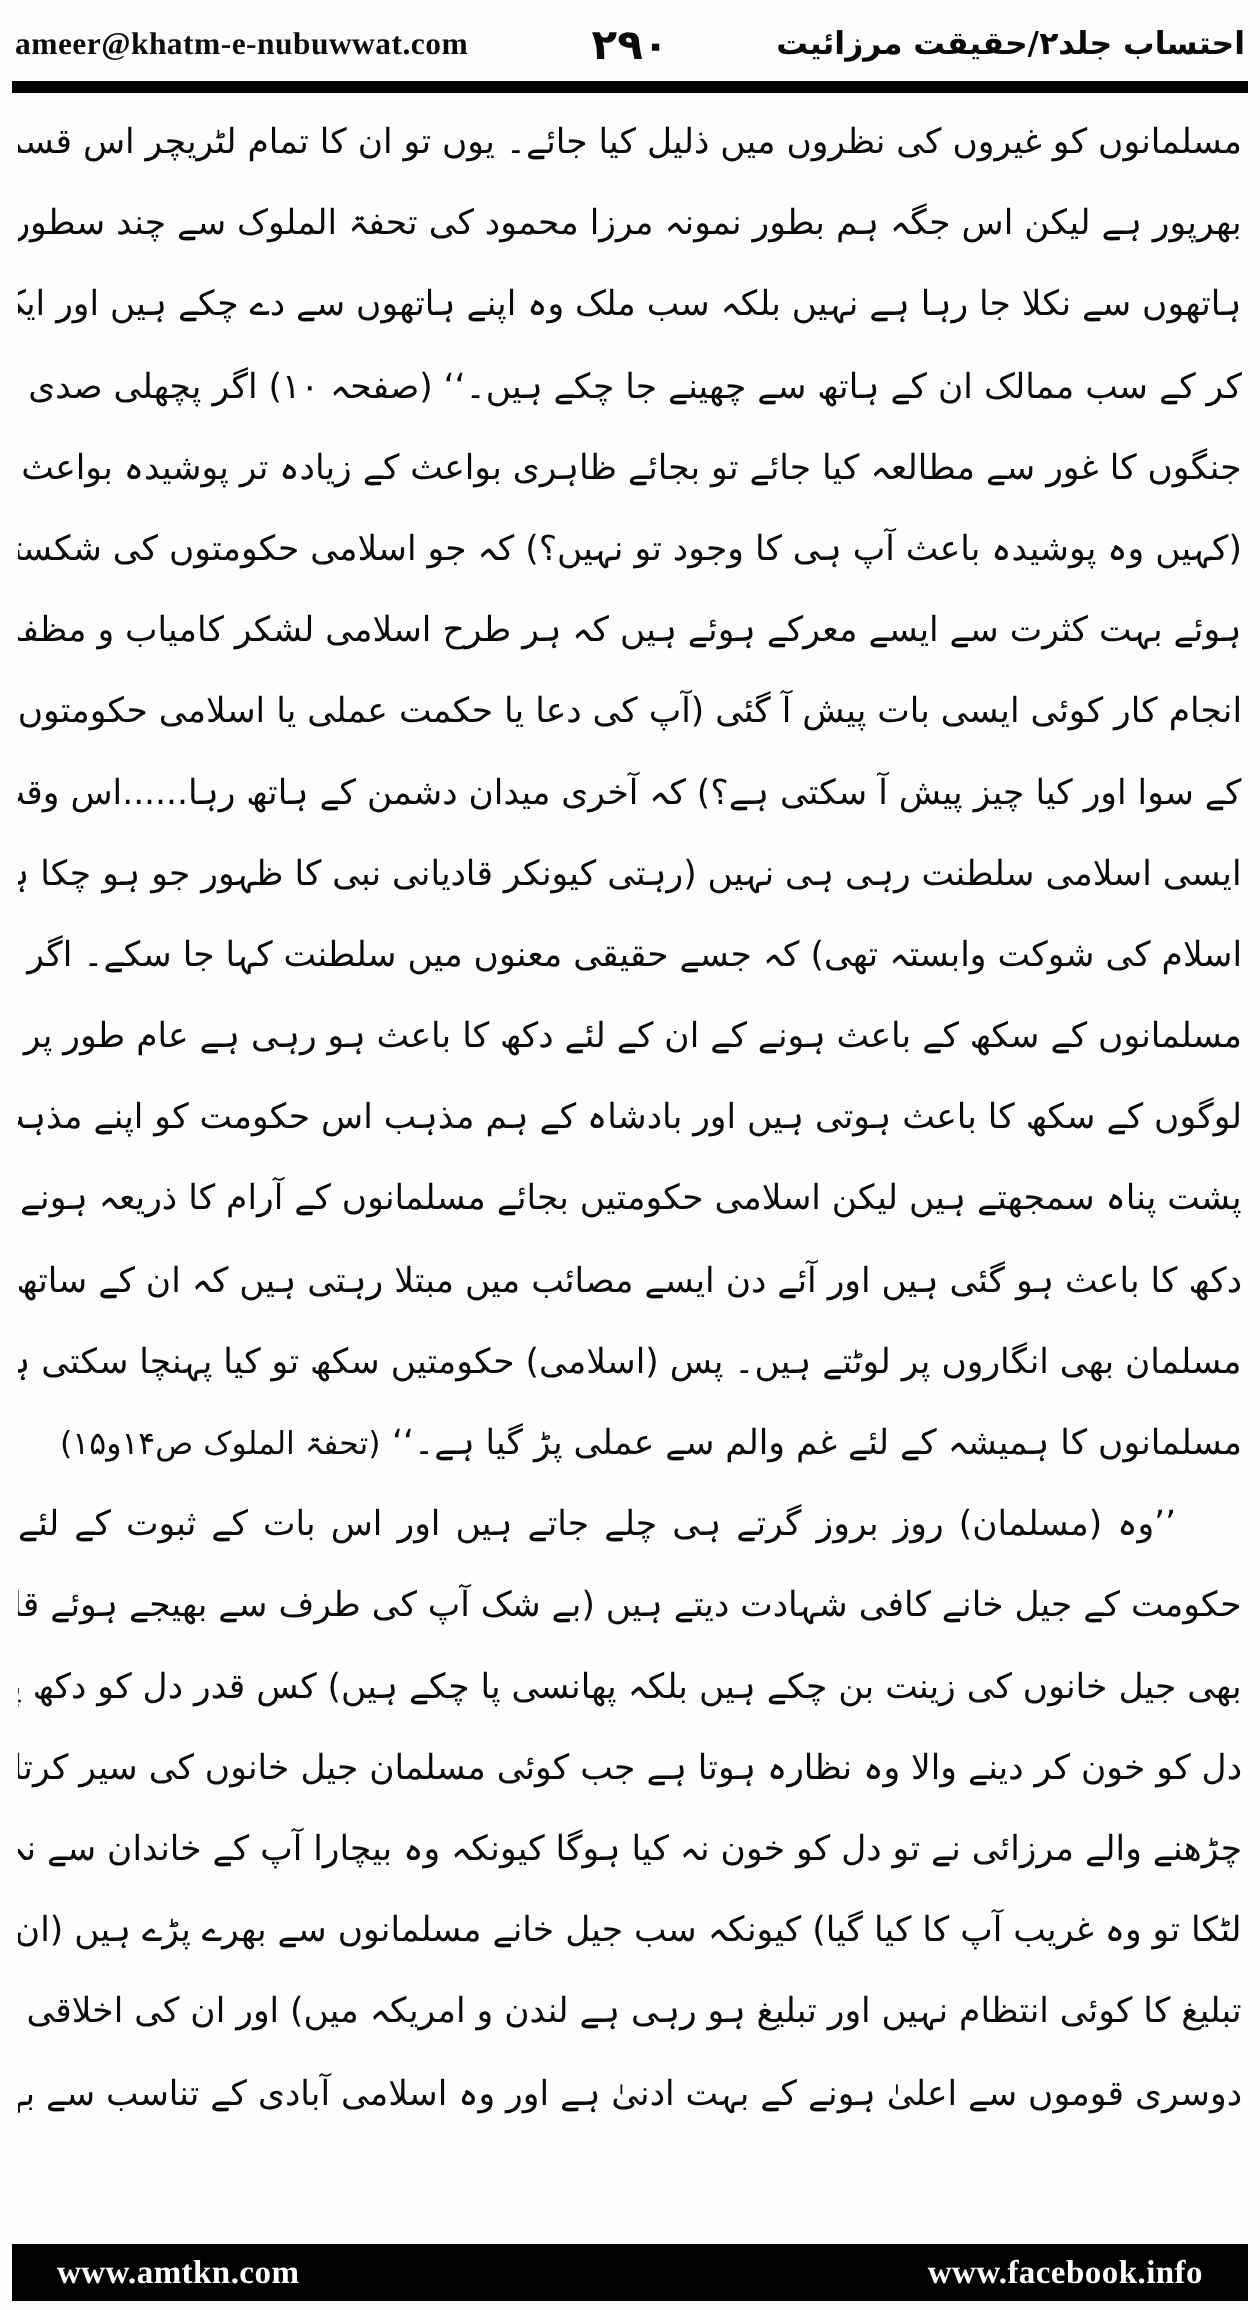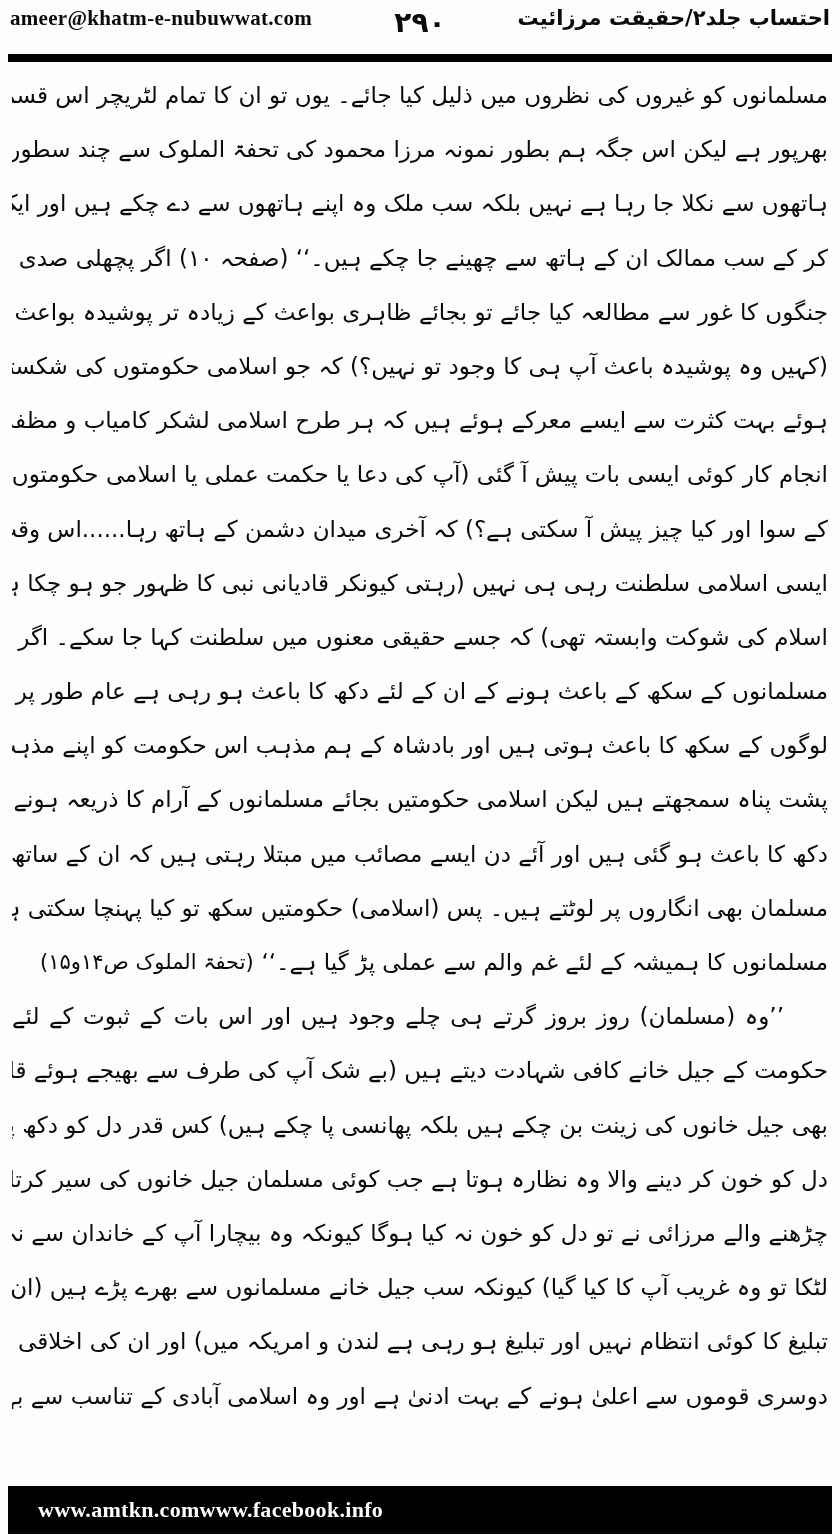--- a/index.html
+++ b/index.html
@@ -3,21 +3,21 @@
 <meta charset="utf-8">
 <style>
   html,body{margin:0;padding:0;background:#ffffff;}
   .page{
     position:relative;width:840px;height:1540px;background:#fdfdfd;
     overflow:hidden;color:#0a0a0a;font-family:"DejaVu Sans",sans-serif;
   }
   
   .header{
     position:absolute;top:6px;left:10px;right:10px;height:46px;
-    display:flex;align-items:flex-start;gap:44px;
+    display:flex;align-items:center;gap:44px;
   }
   .header-email{
     flex:1;text-align:left;font-family:"Liberation Serif",serif;
     font-weight:bold;font-size:21px;letter-spacing:.3px;
   }
   .page-num{
     font-size:28px;font-weight:bold;padding:0 20px;direction:rtl;
   }
   .header-title{
     flex:1;text-align:right;direction:rtl;font-size:21px;font-weight:bold;
@@ -35,23 +35,23 @@
     white-space:nowrap;
   }
   .indent{padding-right:44px;}
   .cite-row{
     height:54.2px;line-height:54.2px;font-size:23px;direction:rtl;
     display:flex;justify-content:space-between;align-items:center;
   }
   .cite-row .cite{font-size:21px;margin-left:28px;}
   
   .footer{
-    position:absolute;left:8px;right:8px;bottom:6px;height:48px;
+    position:absolute;left:8px;right:8px;bottom:6px;height:38px;
     background:#000;color:#fff;display:flex;align-items:center;
-    padding:0 30px;box-sizing:border-box;
+    justify-content:space-between;padding:0 30px;box-sizing:border-box;
     font-family:"Liberation Serif",serif;font-weight:bold;font-size:22px;
     letter-spacing:.3px;
   }
 </style>
 </head>
 <body>
 
 <div class="page">
 
   <div class="header">
@@ -76,21 +76,21 @@
     <div class="line">اسلام کی شوکت وابستہ تھی) کہ جسے حقیقی معنوں میں سلطنت کہا جا سکے۔ اگر کوئی ہے تو وہ بجائے</div>
     <div class="line">مسلمانوں کے سکھ کے باعث ہونے کے ان کے لئے دکھ کا باعث ہو رہی ہے عام طور پر حکومتیں</div>
     <div class="line">لوگوں کے سکھ کا باعث ہوتی ہیں اور بادشاہ کے ہم مذہب اس حکومت کو اپنے مذہب کے لئے ایک</div>
     <div class="line">پشت پناہ سمجھتے ہیں لیکن اسلامی حکومتیں بجائے مسلمانوں کے آرام کا ذریعہ ہونے کے ان کے لئے</div>
     <div class="line">دکھ کا باعث ہو گئی ہیں اور آئے دن ایسے مصائب میں مبتلا رہتی ہیں کہ ان کے ساتھ کل دنیا کے</div>
     <div class="line">مسلمان بھی انگاروں پر لوٹتے ہیں۔ پس (اسلامی) حکومتیں سکھ تو کیا پہنچا سکتی ہیں ان کے ذریعہ</div>
     <div class="cite-row">
       <span>مسلمانوں کا ہمیشہ کے لئے غم والم سے عملی پڑ گیا ہے۔‘‘</span>
       <span class="cite">(تحفۃ الملوک ص۱۴و۱۵)</span>
     </div>
-    <div class="line indent">’’وہ (مسلمان) روز بروز گرتے ہی چلے وجود ہیں اور اس بات کے ثبوت کے لئے</div>
+    <div class="line indent">’’وہ (مسلمان) روز بروز گرتے ہی چلے جاتے ہیں اور اس بات کے ثبوت کے لئے</div>
     <div class="line">حکومت کے جیل خانے کافی شہادت دیتے ہیں (بے شک آپ کی طرف سے بھیجے ہوئے قاتل</div>
     <div class="line">بھی جیل خانوں کی زینت بن چکے ہیں بلکہ پھانسی پا چکے ہیں) کس قدر دل کو دکھ پہنچانے والا بلکہ</div>
     <div class="line">دل کو خون کر دینے والا وہ نظارہ ہوتا ہے جب کوئی مسلمان جیل خانوں کی سیر کرتا ہے (پھانسی</div>
     <div class="line">چڑھنے والے مرزائی نے تو دل کو خون نہ کیا ہوگا کیونکہ وہ بیچارا آپ کے خاندان سے نہ تھا پھانسی</div>
     <div class="line">لٹکا تو وہ غریب آپ کا کیا گیا) کیونکہ سب جیل خانے مسلمانوں سے بھرے پڑے ہیں (ان میں</div>
     <div class="line">تبلیغ کا کوئی انتظام نہیں اور تبلیغ ہو رہی ہے لندن و امریکہ میں) اور ان کی اخلاقی حالت بجائے</div>
     <div class="line">دوسری قوموں سے اعلیٰ ہونے کے بہت ادنیٰ ہے اور وہ اسلامی آبادی کے تناسب سے بہت زیادہ</div>
   </div>
 
   <div class="footer">

